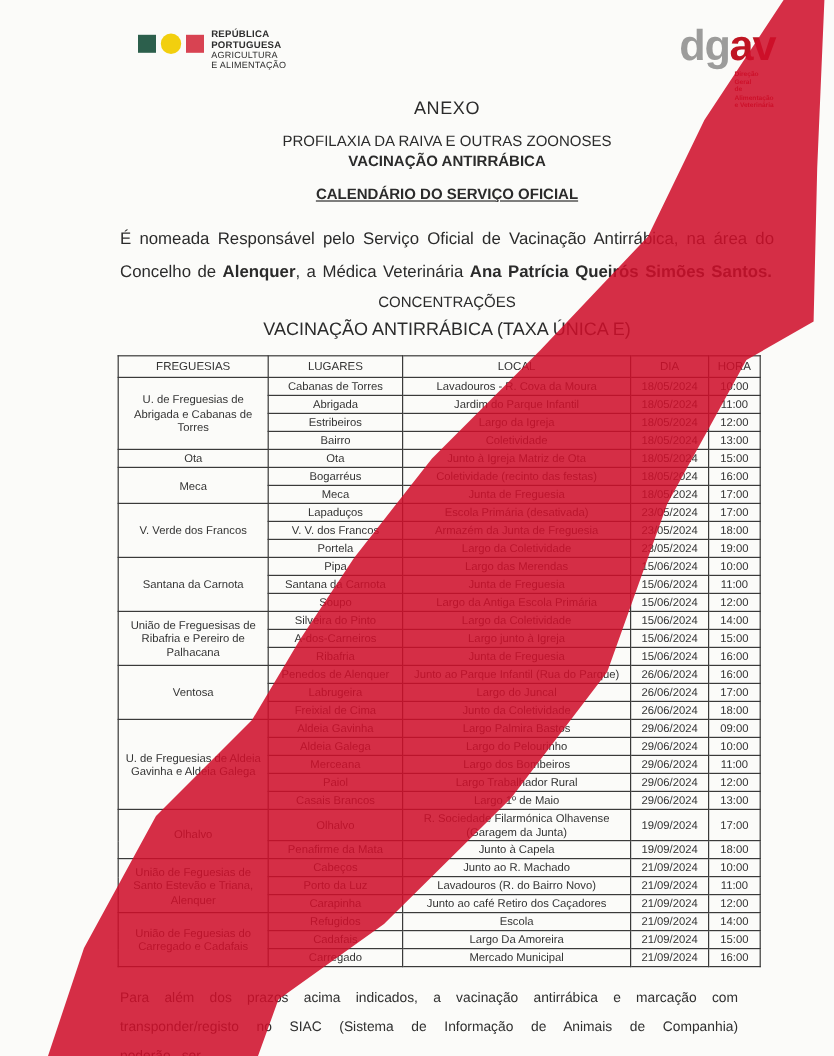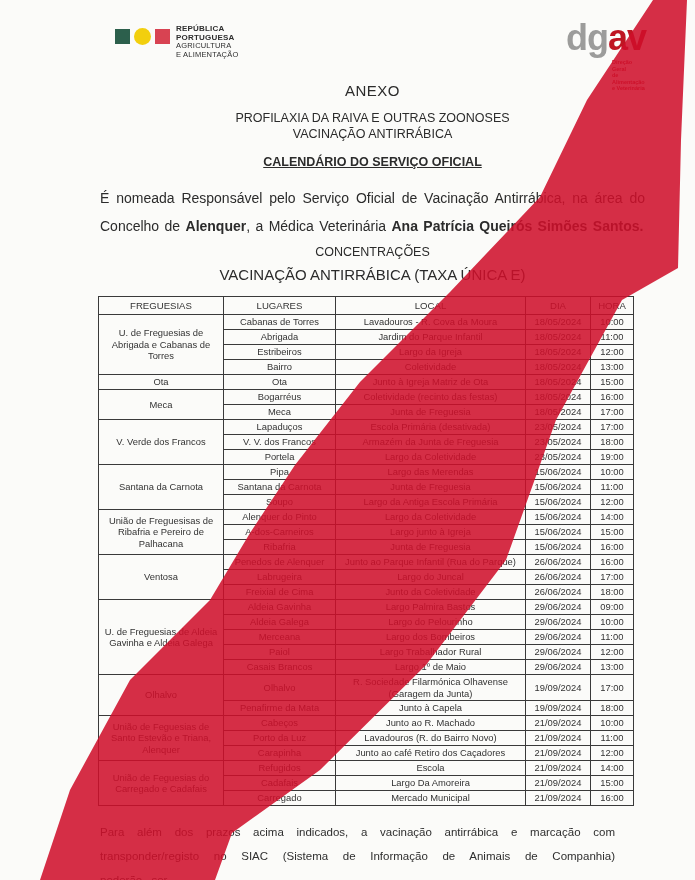--- a/index.html
+++ b/index.html
@@ -23,21 +23,21 @@
   .dgav-logo{position:absolute;left:566px;top:20px;line-height:1;}
   .dgav-word{font-size:36px;font-weight:600;letter-spacing:-1px;}
   .dgav-word .g{color:#9c9c9b;}
   .dgav-word .r{color:#bf1522;}
   .dgav-sub{position:absolute;left:46px;top:39px;font-size:5.5px;font-weight:bold;color:#bf1522;line-height:6.5px;}
 
   
   .content{position:absolute;left:100px;width:545px;top:0;}
   .t-anexo{position:absolute;top:82px;width:100%;text-align:center;font-size:15px;font-weight:normal;letter-spacing:.5px;}
   .t-sub1{position:absolute;top:111px;width:100%;text-align:center;font-size:12.5px;font-weight:normal;}
-  .t-sub2{position:absolute;top:127px;width:100%;text-align:center;font-size:12.5px;font-weight:normal;}
+  .t-sub2{position:absolute;top:127px;width:100%;text-align:center;font-size:12.5px;font-weight:bold;}
   .t-cal{position:absolute;top:155px;width:100%;text-align:center;font-size:12.5px;font-weight:bold;text-decoration:underline;}
   .intro{position:absolute;top:184px;width:100%;font-size:14px;line-height:28px;text-align:justify;word-spacing:1.5px;}
   .t-conc{position:absolute;top:245px;width:100%;text-align:center;font-size:12.5px;font-weight:normal;}
   .t-tax{position:absolute;top:266px;width:100%;text-align:center;font-size:15px;}
 
   
   .tbl-wrap{position:absolute;left:98px;top:296px;}
   table{border-collapse:collapse;table-layout:fixed;}
   th,td{
     border:1px solid #3a3a3a;
@@ -196,21 +196,21 @@
             <td>11:00</td>
           </tr>
           <tr class="data">
             <td>Soupo</td>
             <td>Largo da Antiga Escola Primária</td>
             <td>15/06/2024</td>
             <td>12:00</td>
           </tr>
           <tr class="data">
             <td rowspan="3">União de Freguesisas de Ribafria e Pereiro de Palhacana</td>
-            <td>Alenquer do Pinto</td>
+            <td>Silveira do Pinto</td>
             <td>Largo da Coletividade</td>
             <td>15/06/2024</td>
             <td>14:00</td>
           </tr>
           <tr class="data">
             <td>A-dos-Carneiros</td>
             <td>Largo junto à Igreja</td>
             <td>15/06/2024</td>
             <td>15:00</td>
           </tr>

